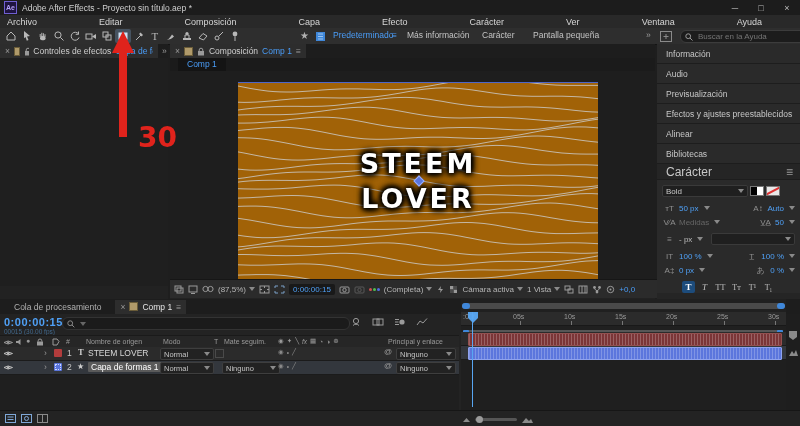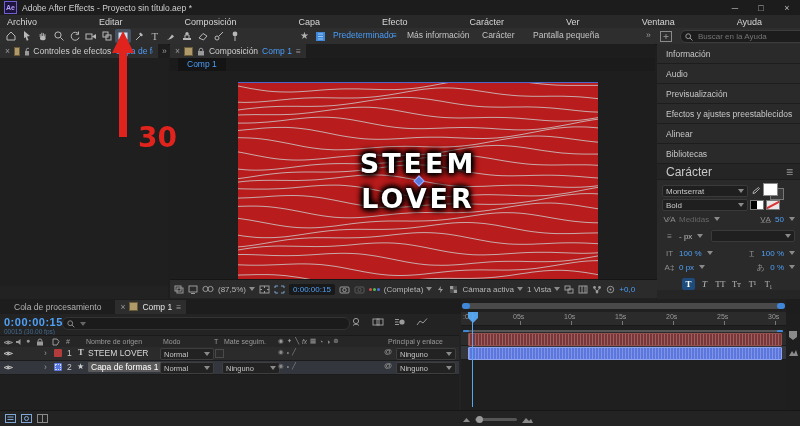--- a/index.html
+++ b/index.html
@@ -31,21 +31,21 @@
   .tansq{width:7px;height:7px;background:#b09a6a;border:1px solid #6a5c38;}
   .bluetx{color:var(--accent);}
   
   .fxpanel{left:0;top:44px;width:168px;height:255px;background:#222;}
   .breadcrumb{height:13px;background:#262626;border-bottom:1px dotted #3a3a3a;font-size:8.5px;color:#bdbdbd;display:flex;align-items:center;padding-left:4px;}
   
   .comppanel{left:170px;top:44px;width:485px;height:255px;background:#222;}
   .subtabs{height:13px;background:#1b1b1b;display:flex;align-items:flex-end;}
   .subtab{background:#141414;color:var(--accent);font-size:8.5px;padding:1px 9px 2px;margin-left:8px;}
   .viewer{position:absolute;left:0;top:27px;width:485px;height:208px;background:#1e1e1e;}
-  .canvas{position:absolute;left:68px;top:11px;width:360px;height:196px;background:#b91c1c;border-top:1px solid #4d66c9;overflow:hidden;}
+  .canvas{position:absolute;left:68px;top:11px;width:360px;height:196px;background:#a16207;border-top:1px solid #4d66c9;overflow:hidden;}
   .ctext{position:absolute;left:0;top:0;width:100%;height:100%;display:flex;flex-direction:column;align-items:center;justify-content:center;gap:4px;
          font-family:"DejaVu Sans",sans-serif;font-weight:bold;font-size:27px;letter-spacing:3px;color:#fff;
          text-shadow:0 0 4px #000,0 0 6px #000,0 0 9px #000,0 2px 6px #000,0 -2px 6px #000;}
   .anchor{position:absolute;left:50%;top:50%;width:6px;height:6px;margin:-4px 0 0 -3px;background:#5b76dd;border:1px solid #9bb0ff;transform:rotate(45deg);}
   .statusbar{position:absolute;left:0;top:235px;width:485px;height:18px;background:#2b2b2b;border-top:1px solid #161616;display:flex;align-items:center;gap:4px;padding-left:4px;font-size:8px;color:#b5b5b5;}
   .tcbox{background:#191919;color:var(--tc);padding:1px 4px;border-radius:2px;}
   
   .sidebar{left:657px;top:44px;width:143px;height:255px;background:#252525;}
   .siderow{height:19px;display:flex;align-items:center;padding-left:9px;font-size:8.5px;color:#c8c8c8;background:#2a2a2a;border-bottom:1px solid #1d1d1d;}
   .charhead{height:15px;display:flex;align-items:center;justify-content:space-between;padding:0 7px 0 9px;font-size:12px;background:#252525;border-bottom:1px solid #1d1d1d;}
@@ -391,40 +391,36 @@
     <div class="siderow">Efectos y ajustes preestablecidos</div>
     <div class="siderow">Alinear</div>
     <div class="siderow">Bibliotecas</div>
     <div class="charhead">
       <span>Carácter</span>
       <span class="gi">≡</span>
     </div>
     <div class="charbody">
       <div class="crow">
         <span class="dd" style="width:78px;">
-            <span>Montserrat</span>
-            <span class="caret"></span>
-          </span>
-        <svg width="10" height="11">
-            <path d="M8.5 1.5 L9.5 2.5 L5 7 L3 7.5 L3.5 5.5 Z" fill="none" stroke="#b0b0b0"></path>
-          </svg>
-        <span style="position:relative;width:22px;height:17px;">
-          <i style="position:absolute;left:8px;top:5px;width:12px;height:10px;background:#3a3a3a;border:1px solid #777;"></i>
-          <i style="position:absolute;left:1px;top:0;width:13px;height:11px;background:#fff;border:1px solid #888;"></i>
-        </span>
-      </div>
-      <div class="crow">
-        <span class="dd" style="width:78px;">
             <span>Bold</span>
             <span class="caret"></span>
           </span>
         <span style="width:12px;height:8px;background:linear-gradient(90deg,#000 50%,#fff 50%);border:1px solid #777;"></span>
         <span style="position:relative;width:12px;height:8px;background:#e8e8e8;border:1px solid #777;overflow:hidden;">
             <i style="position:absolute;left:-2px;top:3px;width:16px;height:1.5px;background:#d33;transform:rotate(-28deg);"></i>
           </span>
+      </div>
+      <div class="crow" style="margin-top:3px;">
+        <span class="cicon">ᴛT</span>
+        <span class="cval">50 px</span>
+          <span class="caret"></span>
+        <span style="flex:1"></span>
+        <span class="cicon">A↕</span>
+        <span class="cval">Auto</span>
+          <span class="caret"></span>
       </div>
       <div class="crow">
         <span class="cicon">V∕A</span>
         <span style="color:#666;">Medidas</span>
           <span class="caret"></span>
         <span style="flex:1"></span>
         <span class="cicon">V̲A̲</span>
         <span class="cval">50</span>
           <span class="caret"></span>
       </div>

